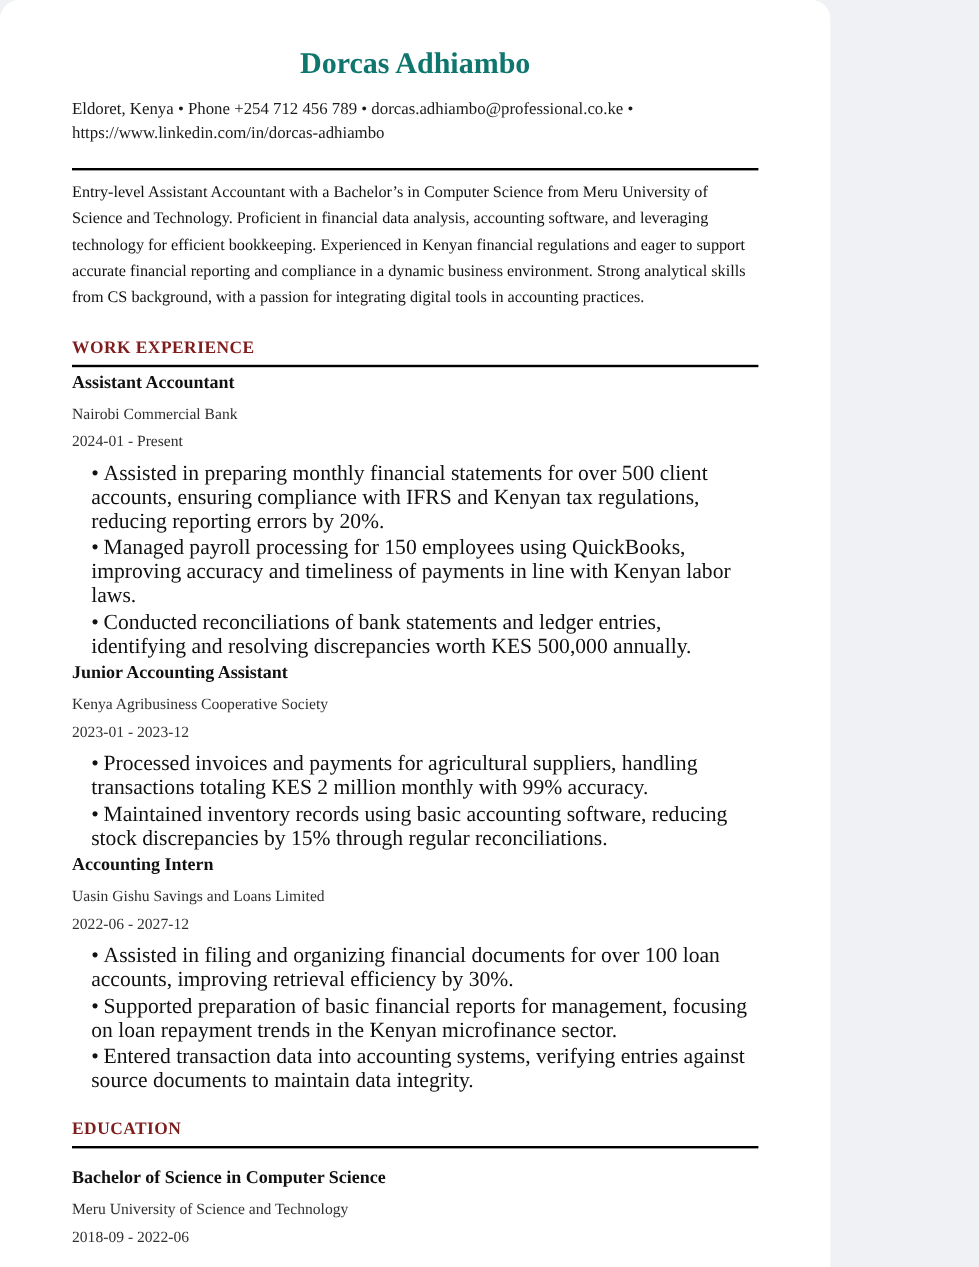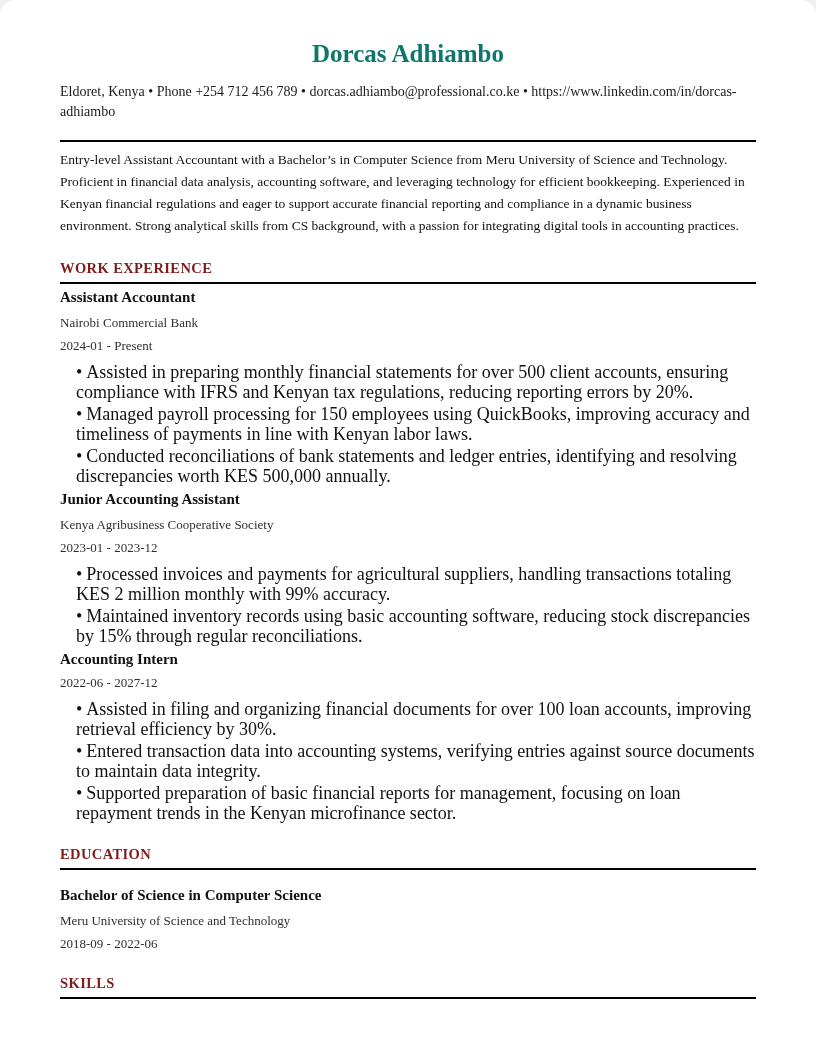--- a/index.html
+++ b/index.html
@@ -4,21 +4,21 @@
 <style>
   * { margin: 0; padding: 0; box-sizing: border-box; }
   html, body { background: #eff1f4; }
   body {
     font-family: "Liberation Serif", "DejaVu Serif", serif;
     width: 816px;
     height: 1056px;
     overflow: hidden;
   }
   .page {
-    width: 816px;
+    width: 692px;
     height: 1056px;
     background: #ffffff;
     border-radius: 16px 16px 0 0;
     padding: 40px 60px 0 60px;
     overflow: hidden;
     position: relative;
   }
   
   .name {
     text-align: center;
@@ -119,25 +119,26 @@
       <p class="job-company">Kenya Agribusiness Cooperative Society</p>
       <p class="job-dates">2023-01 - 2023-12</p>
       <ul class="bullets">
         <li class="bullet"><span class="bullet-marker">•</span><span>Processed invoices and payments for agricultural suppliers, handling transactions totaling KES 2 million monthly with 99% accuracy.</span></li>
         <li class="bullet"><span class="bullet-marker">•</span><span>Maintained inventory records using basic accounting software, reducing stock discrepancies by 15% through regular reconciliations.</span></li>
       </ul>
     </div>
 
     <div class="job">
       <h3 class="job-title">Accounting Intern</h3>
+      <p class="job-company">Uasin Gishu Savings and Loans Limited</p>
       <p class="job-dates">2022-06 - 2027-12</p>
       <ul class="bullets">
         <li class="bullet"><span class="bullet-marker">•</span><span>Assisted in filing and organizing financial documents for over 100 loan accounts, improving retrieval efficiency by 30%.</span></li>
+        <li class="bullet"><span class="bullet-marker">•</span><span>Supported preparation of basic financial reports for management, focusing on loan repayment trends in the Kenyan microfinance sector.</span></li>
         <li class="bullet"><span class="bullet-marker">•</span><span>Entered transaction data into accounting systems, verifying entries against source documents to maintain data integrity.</span></li>
-        <li class="bullet"><span class="bullet-marker">•</span><span>Supported preparation of basic financial reports for management, focusing on loan repayment trends in the Kenyan microfinance sector.</span></li>
       </ul>
     </div>
   </section>
 
   <section>
     <h2 class="section-title">EDUCATION</h2>
     <div class="edu">
       <h3 class="job-title">Bachelor of Science in Computer Science</h3>
       <p class="job-company">Meru University of Science and Technology</p>
       <p class="job-dates">2018-09 - 2022-06</p>

